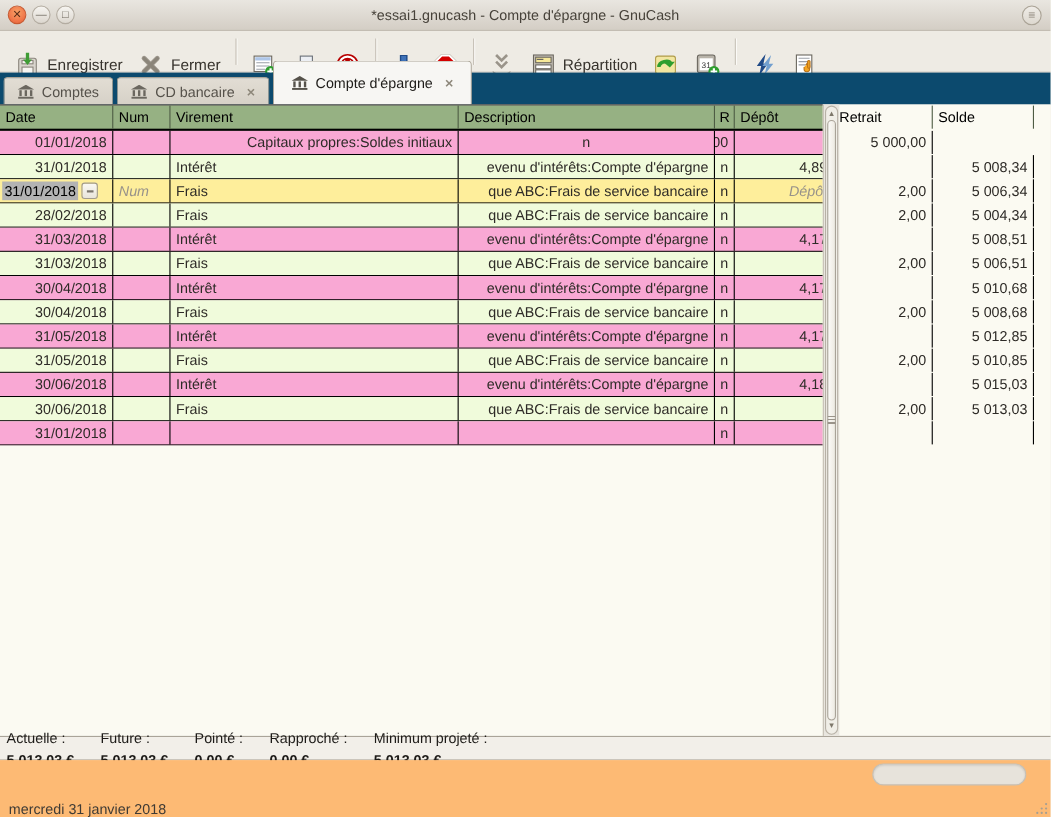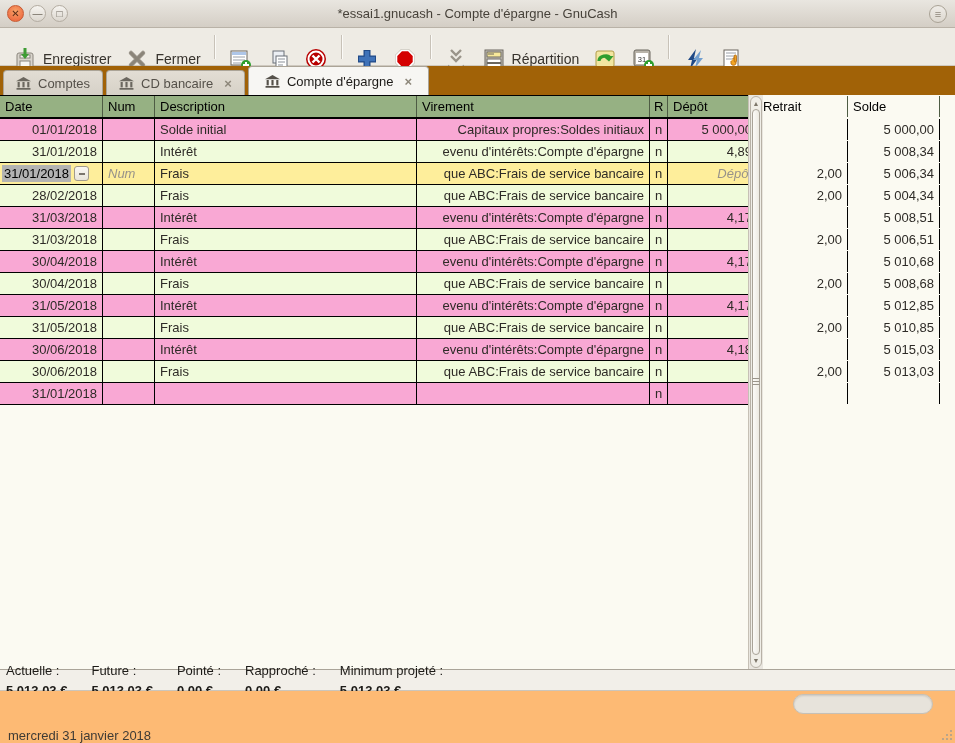--- a/index.html
+++ b/index.html
@@ -39,27 +39,27 @@
   .menu-item { padding:4px 9px; color:#37332d; border-radius:2px; }
 
   
   .toolbar { height:38px; flex:0 0 38px; display:flex; align-items:center; gap:4px; padding:0 8px; background:#eeebe4; border-bottom:1px solid #cfc9bf; }
   .tbtn { display:flex; align-items:center; gap:6px; padding:3px 5px; border-radius:3px; color:#37332d; font-size:14px;margin-top:24px; }
   .tsep { width:1px; height:24px; background:#c8c2b8; margin:0 4px; box-shadow:1px 0 0 #fbfaf7; }
   .ico { width:24px; height:24px; display:inline-block; flex:0 0 24px; }
   .ico svg { width:100%; height:100%; display:block; }
 
   
-  .tabbar { height:29px; flex:0 0 29px; display:flex; align-items:flex-end; padding-left:3px; background:#a16207; }
+  .tabbar { height:29px; flex:0 0 29px; display:flex; align-items:flex-end; padding-left:3px; background:#0c4a6e; }
   .tab {
     display:flex; align-items:center; gap:7px; padding:0 12px; height:25px;
     background:linear-gradient(#e2ddd4,#d6d1c7); border:1px solid #aba497; border-bottom:none;
     border-radius:4px 4px 0 0; margin-right:3px; color:#55514a;
   }
-  .tab.active { height:29px; background:#f7f6f3; color:#1d1b18; padding:0 16px; }
+  .tab.active { height:40px; background:#f7f6f3; color:#1d1b18; padding:0 16px; }
   .tab-close { font-size:13px; font-weight:bold; color:#8d8option77a; color:#8d877a; margin-left:4px; }
   .bank-ico { width:15px; height:13px; }
 
   
   .register { flex:0 0 574px; height:574px; display:flex; background:#fbfaf2; }
   .grid { width:748px; display:flex; flex-direction:column; border-top:1px solid #000; }
   .rrow { display:grid; grid-template-columns:103px 52px 262px 233px 18px 90px 90px 92px; height:22px; border-bottom:1px solid #000; }
   .rrow.header { background:#96b183; border-bottom:2px solid #000; height:23px; }
   .rrow.green { background:#f9a8d4; }
   .rrow.cream { background:#f0fbdb; }
@@ -303,32 +303,31 @@
       <span>Compte d'épargne</span>
       <span class="tab-close">×</span>
     </div>
   </div>
 
   <div class="register">
     <div class="grid">
       <div class="rrow header">
         <div class="rcell">Date</div>
         <div class="rcell">Num</div>
+        <div class="rcell">Virement</div>
         <div class="rcell">Description</div>
-        <div class="rcell">Virement</div>
         <div class="rcell h-r">R</div>
         <div class="rcell">Dépôt</div>
         <div class="rcell">Retrait</div>
         <div class="rcell">Solde</div>
       </div>
 
       <div class="rrow green">
         <div class="rcell c-date">01/01/2018</div>
         <div class="rcell c-num"></div>
-        <div class="rcell c-desc">Solde initial</div>
         <div class="rcell c-vire">Capitaux propres:Soldes initiaux</div>
         <div class="rcell c-r">n</div>
         <div class="rcell c-amt">5 000,00</div>
         <div class="rcell c-amt"></div>
         <div class="rcell c-amt">5 000,00</div>
       </div>
 
       <div class="rrow cream">
         <div class="rcell c-date">31/01/2018</div>
         <div class="rcell c-num"></div>

